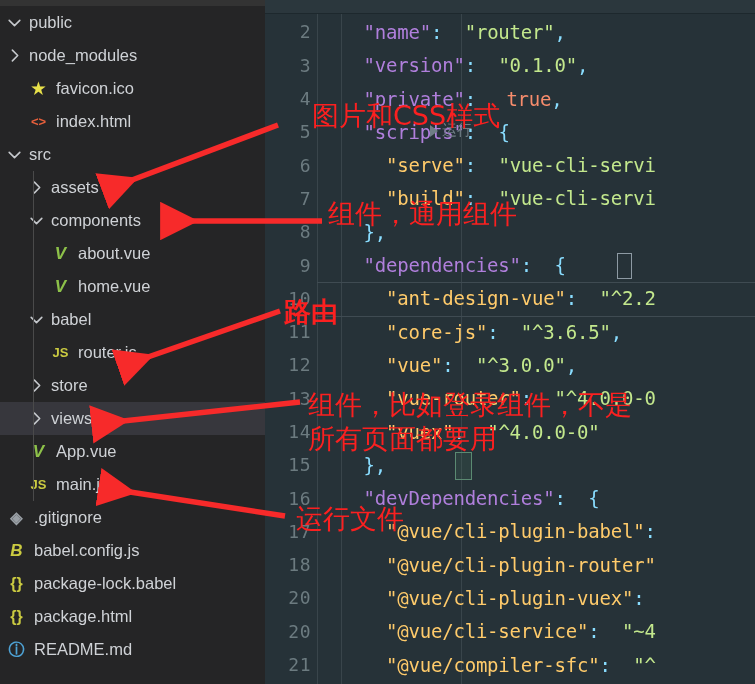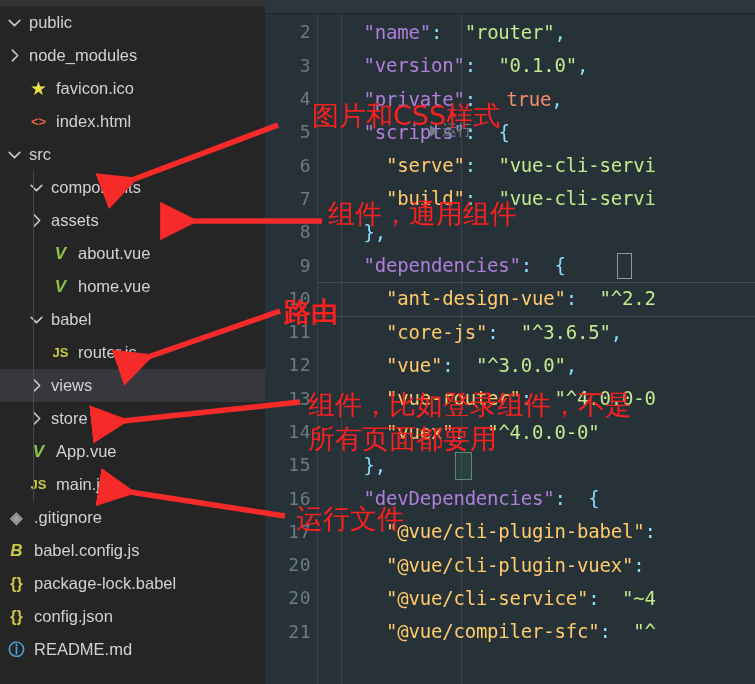--- a/index.html
+++ b/index.html
@@ -192,33 +192,33 @@
             <svg width="17" height="17" viewBox="0 0 16 16" fill="none" stroke="currentColor" stroke-width="1.5" stroke-linecap="round" stroke-linejoin="round">
               <polyline points="3,6 8,11 13,6"></polyline>
             </svg>
           </span>
           <span class="lbl">src</span>
         </div>
         <div class="row">
           <span class="ind" style="width: 28px;"></span>
           <span class="chev">
             <svg width="17" height="17" viewBox="0 0 16 16" fill="none" stroke="currentColor" stroke-width="1.5" stroke-linecap="round" stroke-linejoin="round">
+              <polyline points="6,3 11,8 6,13"></polyline>
+            </svg>
+          </span>
+          <span class="lbl">assets</span>
+        </div>
+        <div class="row">
+          <span class="ind" style="width: 28px;"></span>
+          <span class="chev">
+            <svg width="17" height="17" viewBox="0 0 16 16" fill="none" stroke="currentColor" stroke-width="1.5" stroke-linecap="round" stroke-linejoin="round">
               <polyline points="3,6 8,11 13,6"></polyline>
             </svg>
           </span>
           <span class="lbl">components</span>
-        </div>
-        <div class="row">
-          <span class="ind" style="width: 28px;"></span>
-          <span class="chev">
-            <svg width="17" height="17" viewBox="0 0 16 16" fill="none" stroke="currentColor" stroke-width="1.5" stroke-linecap="round" stroke-linejoin="round">
-              <polyline points="6,3 11,8 6,13"></polyline>
-            </svg>
-          </span>
-          <span class="lbl">assets</span>
         </div>
         <div class="row">
           <span class="ind" style="width: 50px;"></span>
           <span class="ficon" style="color: rgb(141, 193, 73); font-style: italic; font-size: 17px;">V</span>
           <span class="lbl">about.vue</span>
         </div>
         <div class="row">
           <span class="ind" style="width: 50px;"></span>
           <span class="ficon" style="color: rgb(141, 193, 73); font-style: italic; font-size: 17px;">V</span>
           <span class="lbl">home.vue</span>
@@ -230,37 +230,37 @@
               <polyline points="3,6 8,11 13,6"></polyline>
             </svg>
           </span>
           <span class="lbl">babel</span>
         </div>
         <div class="row">
           <span class="ind" style="width: 50px;"></span>
           <span class="ficon" style="color: rgb(203, 203, 65); font-size: 13px;">JS</span>
           <span class="lbl">router.js</span>
         </div>
+        <div class="row">
+          <span class="ind" style="width: 28px;"></span>
+          <span class="chev">
+            <svg width="17" height="17" viewBox="0 0 16 16" fill="none" stroke="currentColor" stroke-width="1.5" stroke-linecap="round" stroke-linejoin="round">
+              <polyline points="6,3 11,8 6,13"></polyline>
+            </svg>
+          </span>
+          <span class="lbl">store</span>
+        </div>
         <div class="row sel">
           <span class="ind" style="width: 28px;"></span>
           <span class="chev">
             <svg width="17" height="17" viewBox="0 0 16 16" fill="none" stroke="currentColor" stroke-width="1.5" stroke-linecap="round" stroke-linejoin="round">
               <polyline points="6,3 11,8 6,13"></polyline>
             </svg>
           </span>
           <span class="lbl">views</span>
-        </div>
-        <div class="row">
-          <span class="ind" style="width: 28px;"></span>
-          <span class="chev">
-            <svg width="17" height="17" viewBox="0 0 16 16" fill="none" stroke="currentColor" stroke-width="1.5" stroke-linecap="round" stroke-linejoin="round">
-              <polyline points="6,3 11,8 6,13"></polyline>
-            </svg>
-          </span>
-          <span class="lbl">store</span>
         </div>
         <div class="row">
           <span class="ind" style="width: 28px;"></span>
           <span class="ficon" style="color: rgb(141, 193, 73); font-style: italic; font-size: 17px;">V</span>
           <span class="lbl">App.vue</span>
         </div>
         <div class="row">
           <span class="ind" style="width: 28px;"></span>
           <span class="ficon" style="color: rgb(203, 203, 65); font-size: 13px;">JS</span>
           <span class="lbl">main.js</span>
@@ -276,21 +276,21 @@
           <span class="lbl">babel.config.js</span>
         </div>
         <div class="row">
           <span class="ind" style="width: 6px;"></span>
           <span class="ficon" style="color: rgb(203, 203, 65); font-size: 16px;">{}</span>
           <span class="lbl">package-lock.babel</span>
         </div>
         <div class="row">
           <span class="ind" style="width: 6px;"></span>
           <span class="ficon" style="color: rgb(203, 203, 65); font-size: 16px;">{}</span>
-          <span class="lbl">config.json</span>
+          <span class="lbl">package.html</span>
         </div>
         <div class="row">
           <span class="ind" style="width: 6px;"></span>
           <span class="ficon" style="color: rgb(78, 163, 214); font-size: 16px;">ⓘ</span>
           <span class="lbl">README.md</span>
         </div>
       </div>
   <div class="guide2" style="top: 171px; height: 330px;"></div>
     </div>
 
@@ -309,20 +309,21 @@
         <div class="cline"><span class="gut">8</span><span class="ctext"><span class="w">  </span><span class="br">}</span><span class="p">,</span></span></div>
         <div class="cline"><span class="gut">9</span><span class="ctext"><span class="w">  </span><span class="k">"dependencies"</span><span class="p">:</span><span class="w">  </span><span class="br">{</span></span></div>
         <div class="cline"><span class="gut">10</span><span class="ctext"><span class="w">    </span><span class="o">"ant-design-vue"</span><span class="p">:</span><span class="w">  </span><span class="s">"^2.2</span></span></div>
         <div class="cline"><span class="gut">11</span><span class="ctext"><span class="w">    </span><span class="o">"core-js"</span><span class="p">:</span><span class="w">  </span><span class="s">"^3.6.5"</span><span class="p">,</span></span></div>
         <div class="cline"><span class="gut">12</span><span class="ctext"><span class="w">    </span><span class="o">"vue"</span><span class="p">:</span><span class="w">  </span><span class="s">"^3.0.0"</span><span class="p">,</span></span></div>
         <div class="cline"><span class="gut">13</span><span class="ctext"><span class="w">    </span><span class="o">"vue-router"</span><span class="p">:</span><span class="w">  </span><span class="s">"^4.0.0-0</span></span></div>
         <div class="cline"><span class="gut">14</span><span class="ctext"><span class="w">    </span><span class="o">"vuex"</span><span class="p">:</span><span class="w">  </span><span class="s">"^4.0.0-0"</span></span></div>
         <div class="cline"><span class="gut">15</span><span class="ctext"><span class="w">  </span><span class="br">}</span><span class="p">,</span></span></div>
         <div class="cline"><span class="gut">16</span><span class="ctext"><span class="w">  </span><span class="k">"devDependencies"</span><span class="p">:</span><span class="w">  </span><span class="br">{</span></span></div>
         <div class="cline"><span class="gut">17</span><span class="ctext"><span class="w">    </span><span class="o">"@vue/cli-plugin-babel"</span><span class="p">:</span></span></div>
+        <div class="cline"><span class="gut">18</span><span class="ctext"><span class="w">    </span><span class="o">"@vue/cli-plugin-router"</span></span></div>
         <div class="cline"><span class="gut">20</span><span class="ctext"><span class="w">    </span><span class="o">"@vue/cli-plugin-vuex"</span><span class="p">:</span></span></div>
         <div class="cline"><span class="gut">20</span><span class="ctext"><span class="w">    </span><span class="o">"@vue/cli-service"</span><span class="p">:</span><span class="w">  </span><span class="s">"~4</span></span></div>
         <div class="cline"><span class="gut">21</span><span class="ctext"><span class="w">    </span><span class="o">"@vue/compiler-sfc"</span><span class="p">:</span><span class="w">  </span><span class="s">"^</span></span></div>
       </div>
 
     <div class="linebox" id="curline" style="top: 281.7px;"></div>
 
     <div class="bracketbox" id="bk1" style="left: 352px; top: 253.4px; width: 13px; height: 24px;"></div>
     <div class="bracketbox green" id="bk2" style="left: 190px; top: 452.2px; width: 15px; height: 26px;"></div>
 

